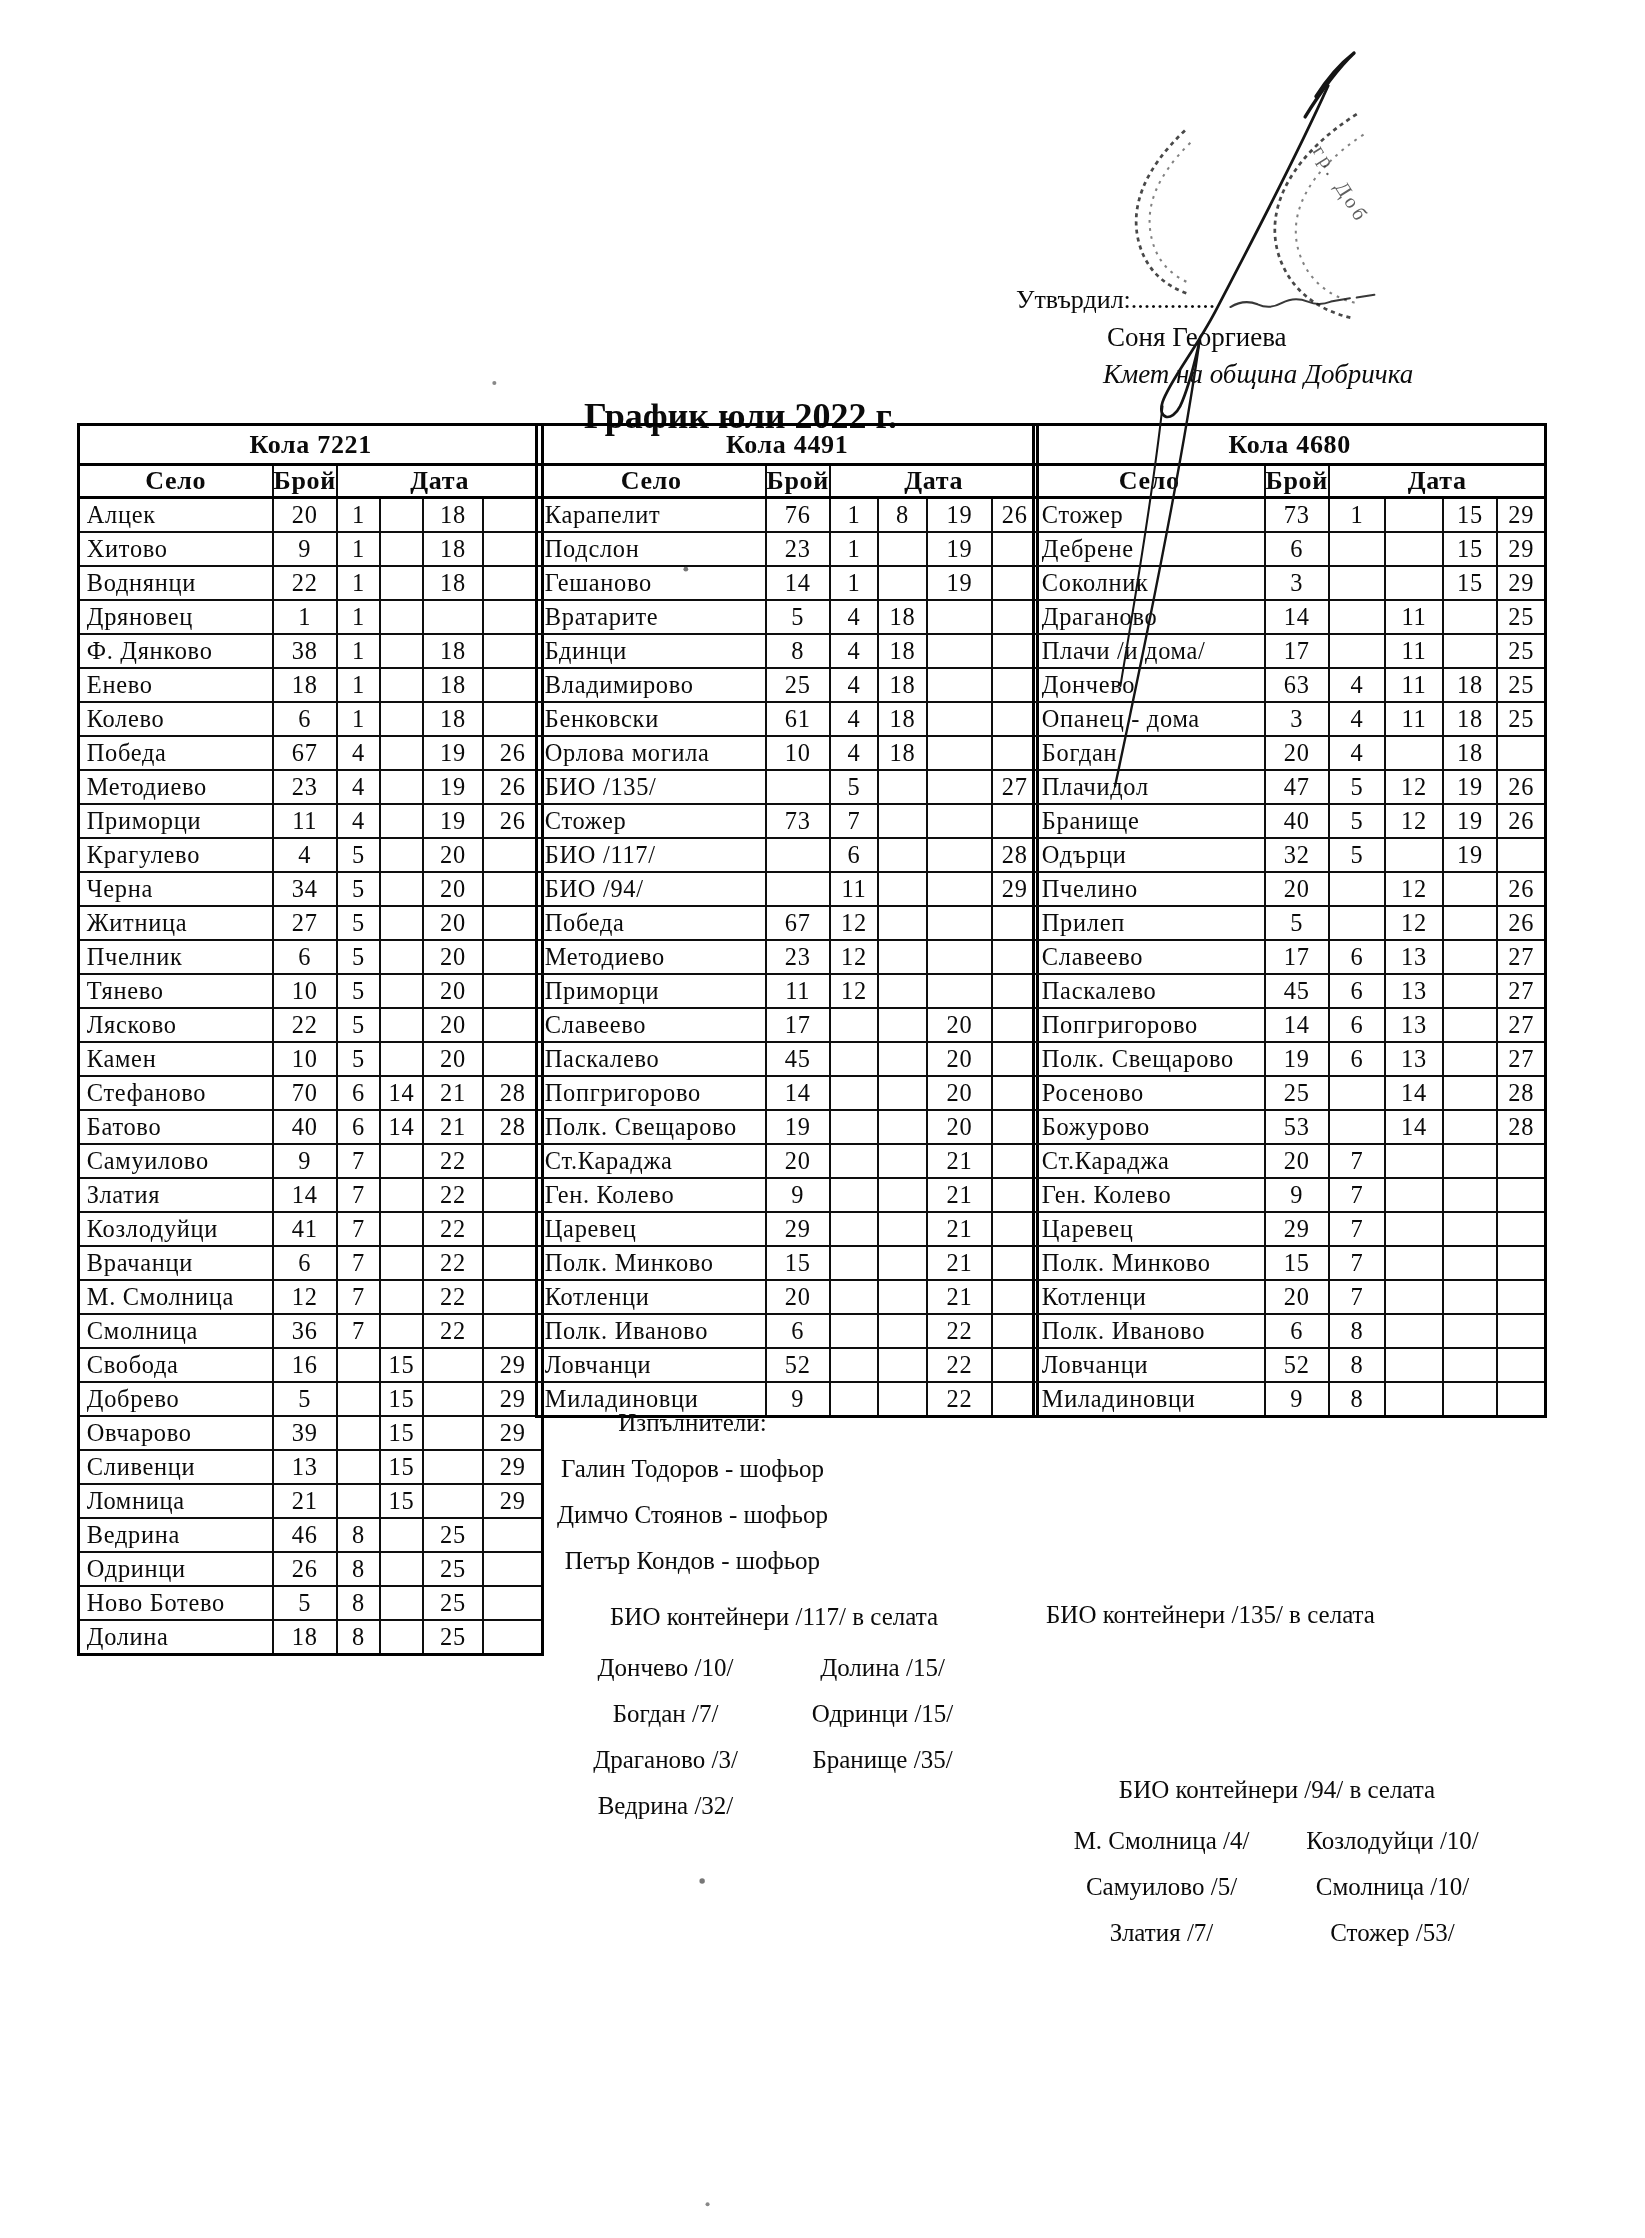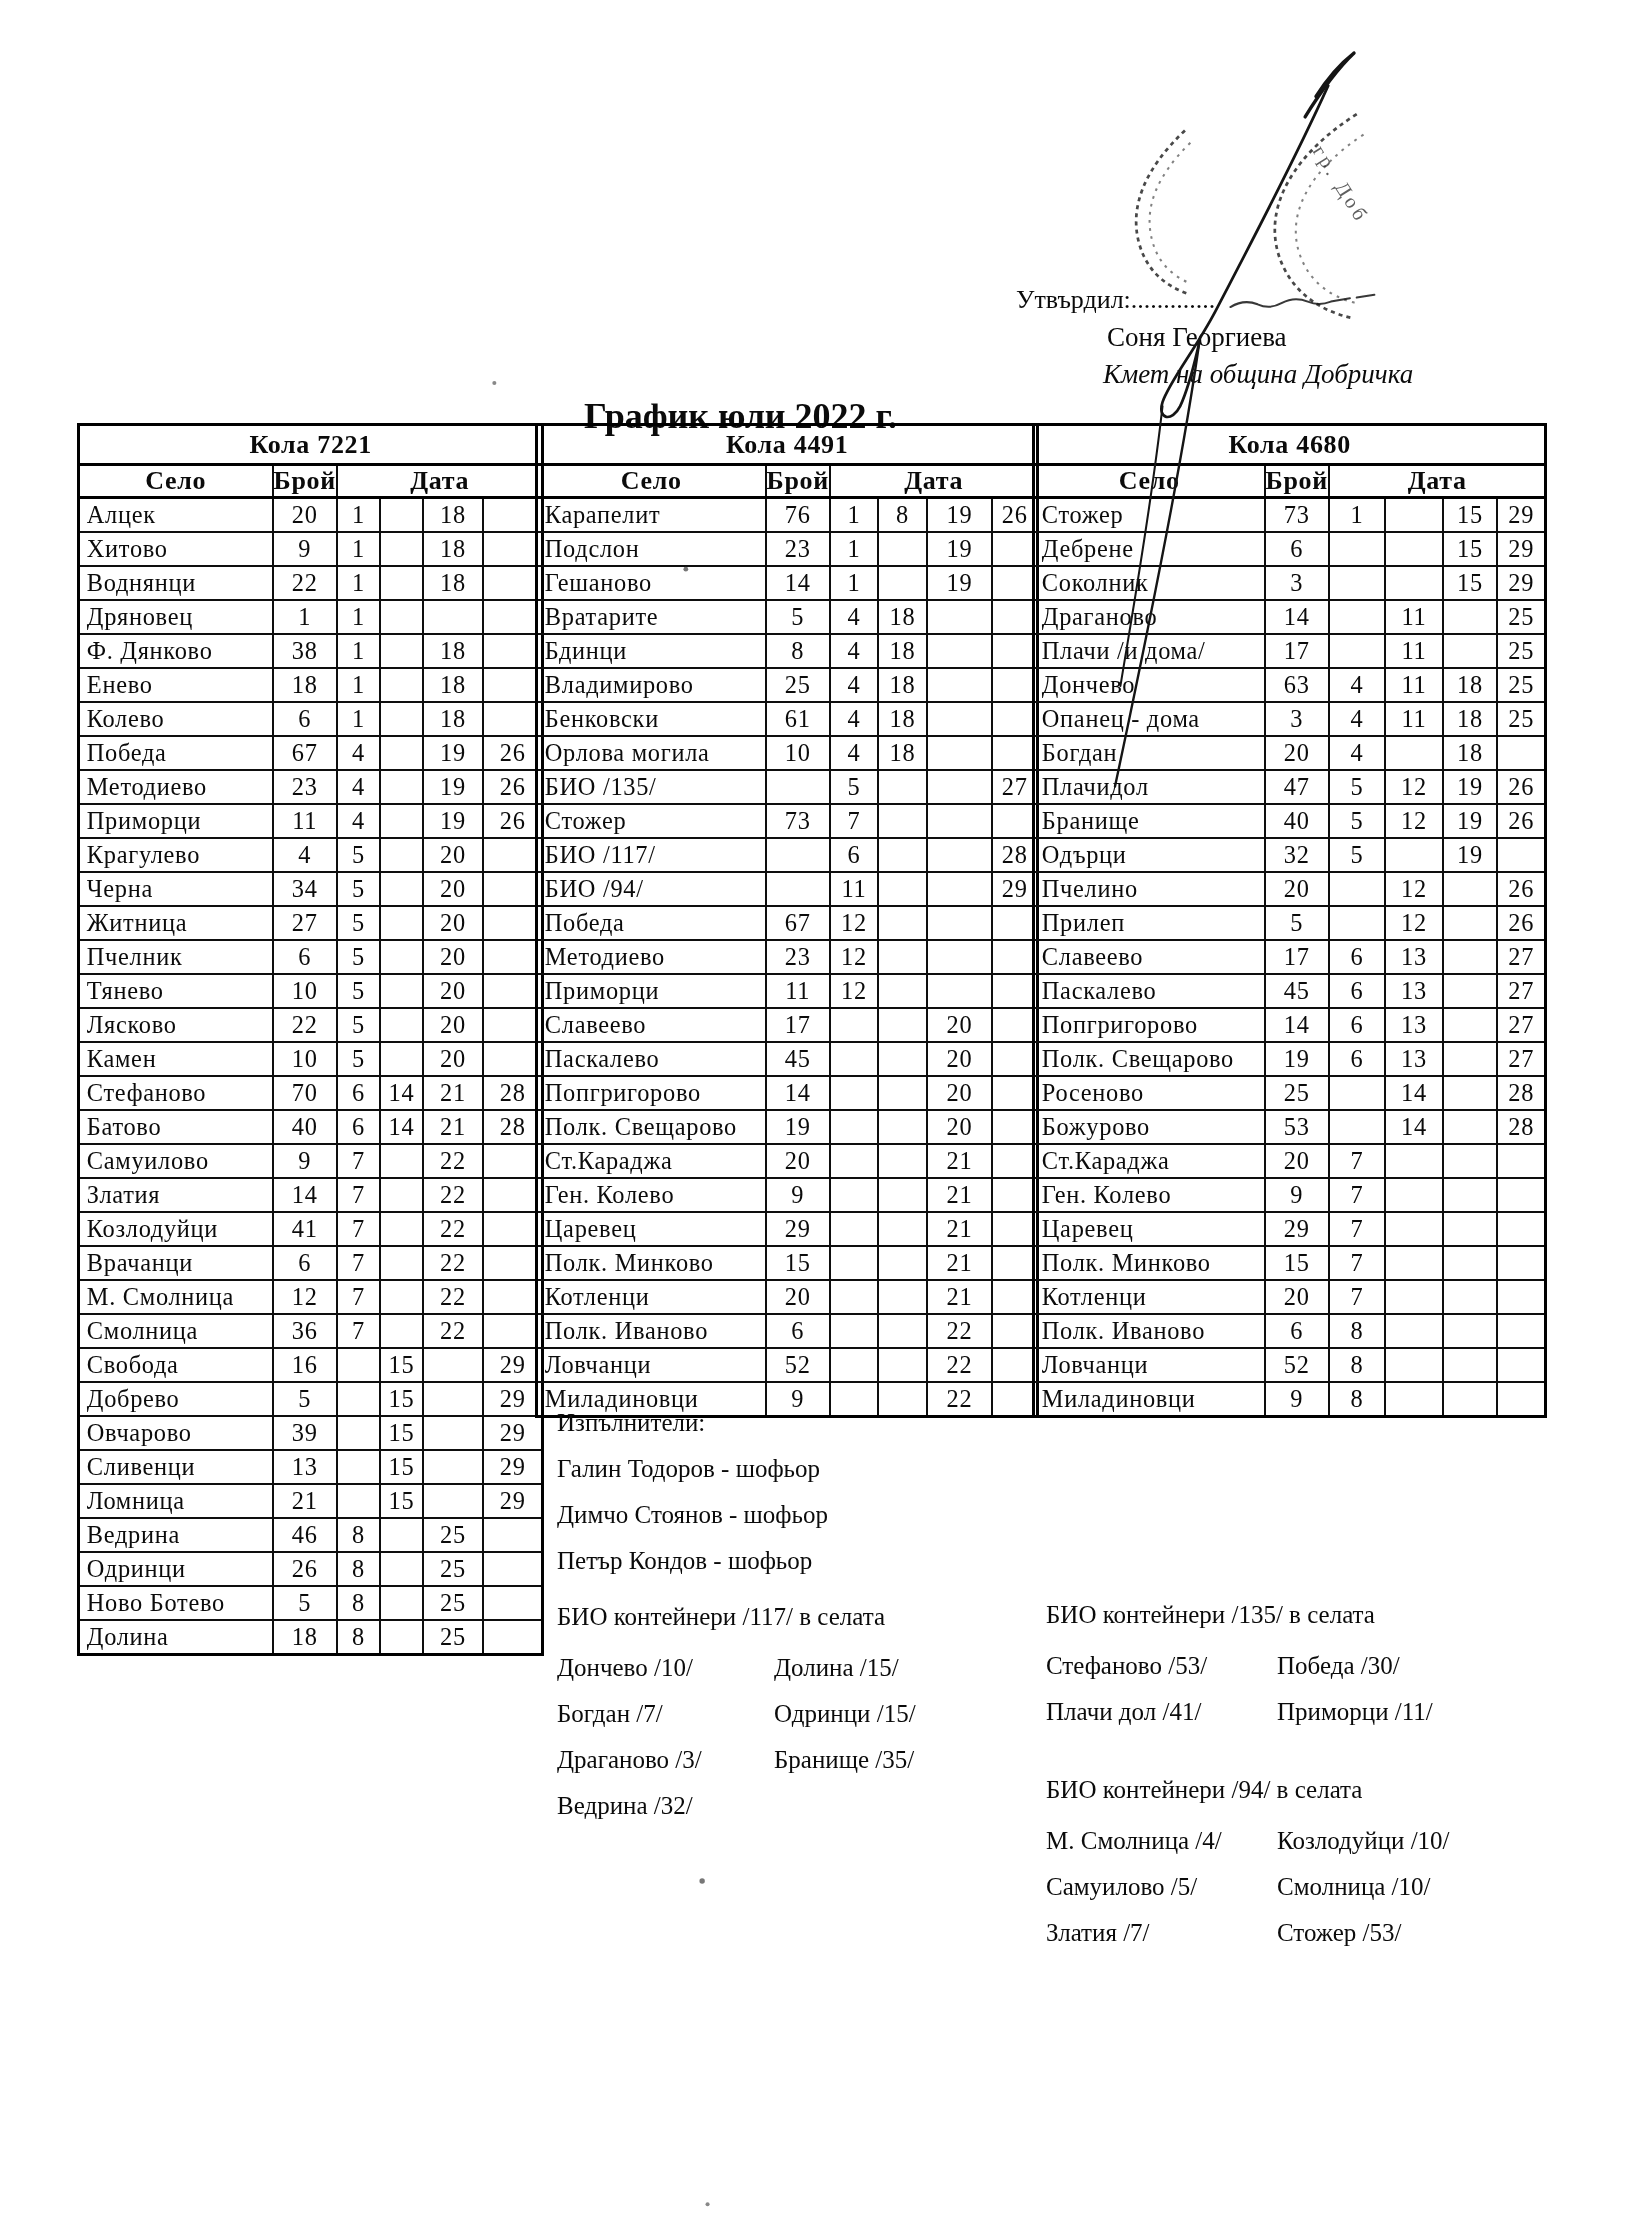--- a/index.html
+++ b/index.html
@@ -1,18 +1,18 @@
 <!DOCTYPE html>
 <html style="font-size:11px"><head>
 <meta charset="utf-8">
 <style>
   html,body{margin:0;padding:0;background:#e8e8e8;}
   .page{position:relative;width:1646px;height:2239px;background:#ffffff;overflow:hidden;
         font-family:"Liberation Serif","DejaVu Serif",serif;color:#0b0b0b;}
-  .abs{position:absolute;white-space:nowrap;}
+  .abs{position:absolute;white-space:nowrap;text-align:center;}
   .approved{left:1016px;top:285px;font-size:26px;}
   .approver-name{left:1107px;top:322px;font-size:27px;}
   .approver-title{left:1103px;top:359px;font-size:27px;font-style:italic;}
   .doc-title{left:584px;top:395px;font-size:36px;font-weight:bold;}
   table.sched{position:absolute;border-collapse:collapse;table-layout:fixed;border:3.4px solid #000;padding-left:18px;}
   table.sched td{border:2px solid #0e0e0e;height:32px;padding:0;font-size:24.4px;line-height:1.05;
                  letter-spacing:0.7px;overflow:hidden;}
   table.sched tr.car-row td{height:37px;font-weight:bold;font-size:26px;text-align:center;border-bottom:3.4px solid #000;}
   table.sched tr.hdr td{height:30px;font-weight:bold;font-size:26px;text-align:center;border-bottom:3.4px solid #000;}
   table.sched td.village{text-align:left;padding-left:6.8px;}
@@ -828,30 +828,20 @@
       <div class="col">
           <div class="li">Долина /15/</div>
           <div class="li">Одринци /15/</div>
           <div class="li">Бранище /35/</div>
         </div>
     </div>
   </div>
 
   <div class="abs bio" id="bio-135">
     <div class="bio-heading">БИО контейнери /135/ в селата</div>
-    <div class="cols">
-      <div class="col">
-          <div class="li">Стефаново /53/</div>
-          <div class="li">Плачи дол /41/</div>
-        </div>
-      <div class="col">
-          <div class="li">Победа /30/</div>
-          <div class="li">Приморци /11/</div>
-        </div>
-    </div>
   </div>
 
   <div class="abs bio" id="bio-94">
     <div class="bio-heading">БИО контейнери /94/ в селата</div>
     <div class="cols">
       <div class="col">
           <div class="li">М. Смолница /4/</div>
           <div class="li">Самуилово /5/</div>
           <div class="li">Златия /7/</div>
         </div>

